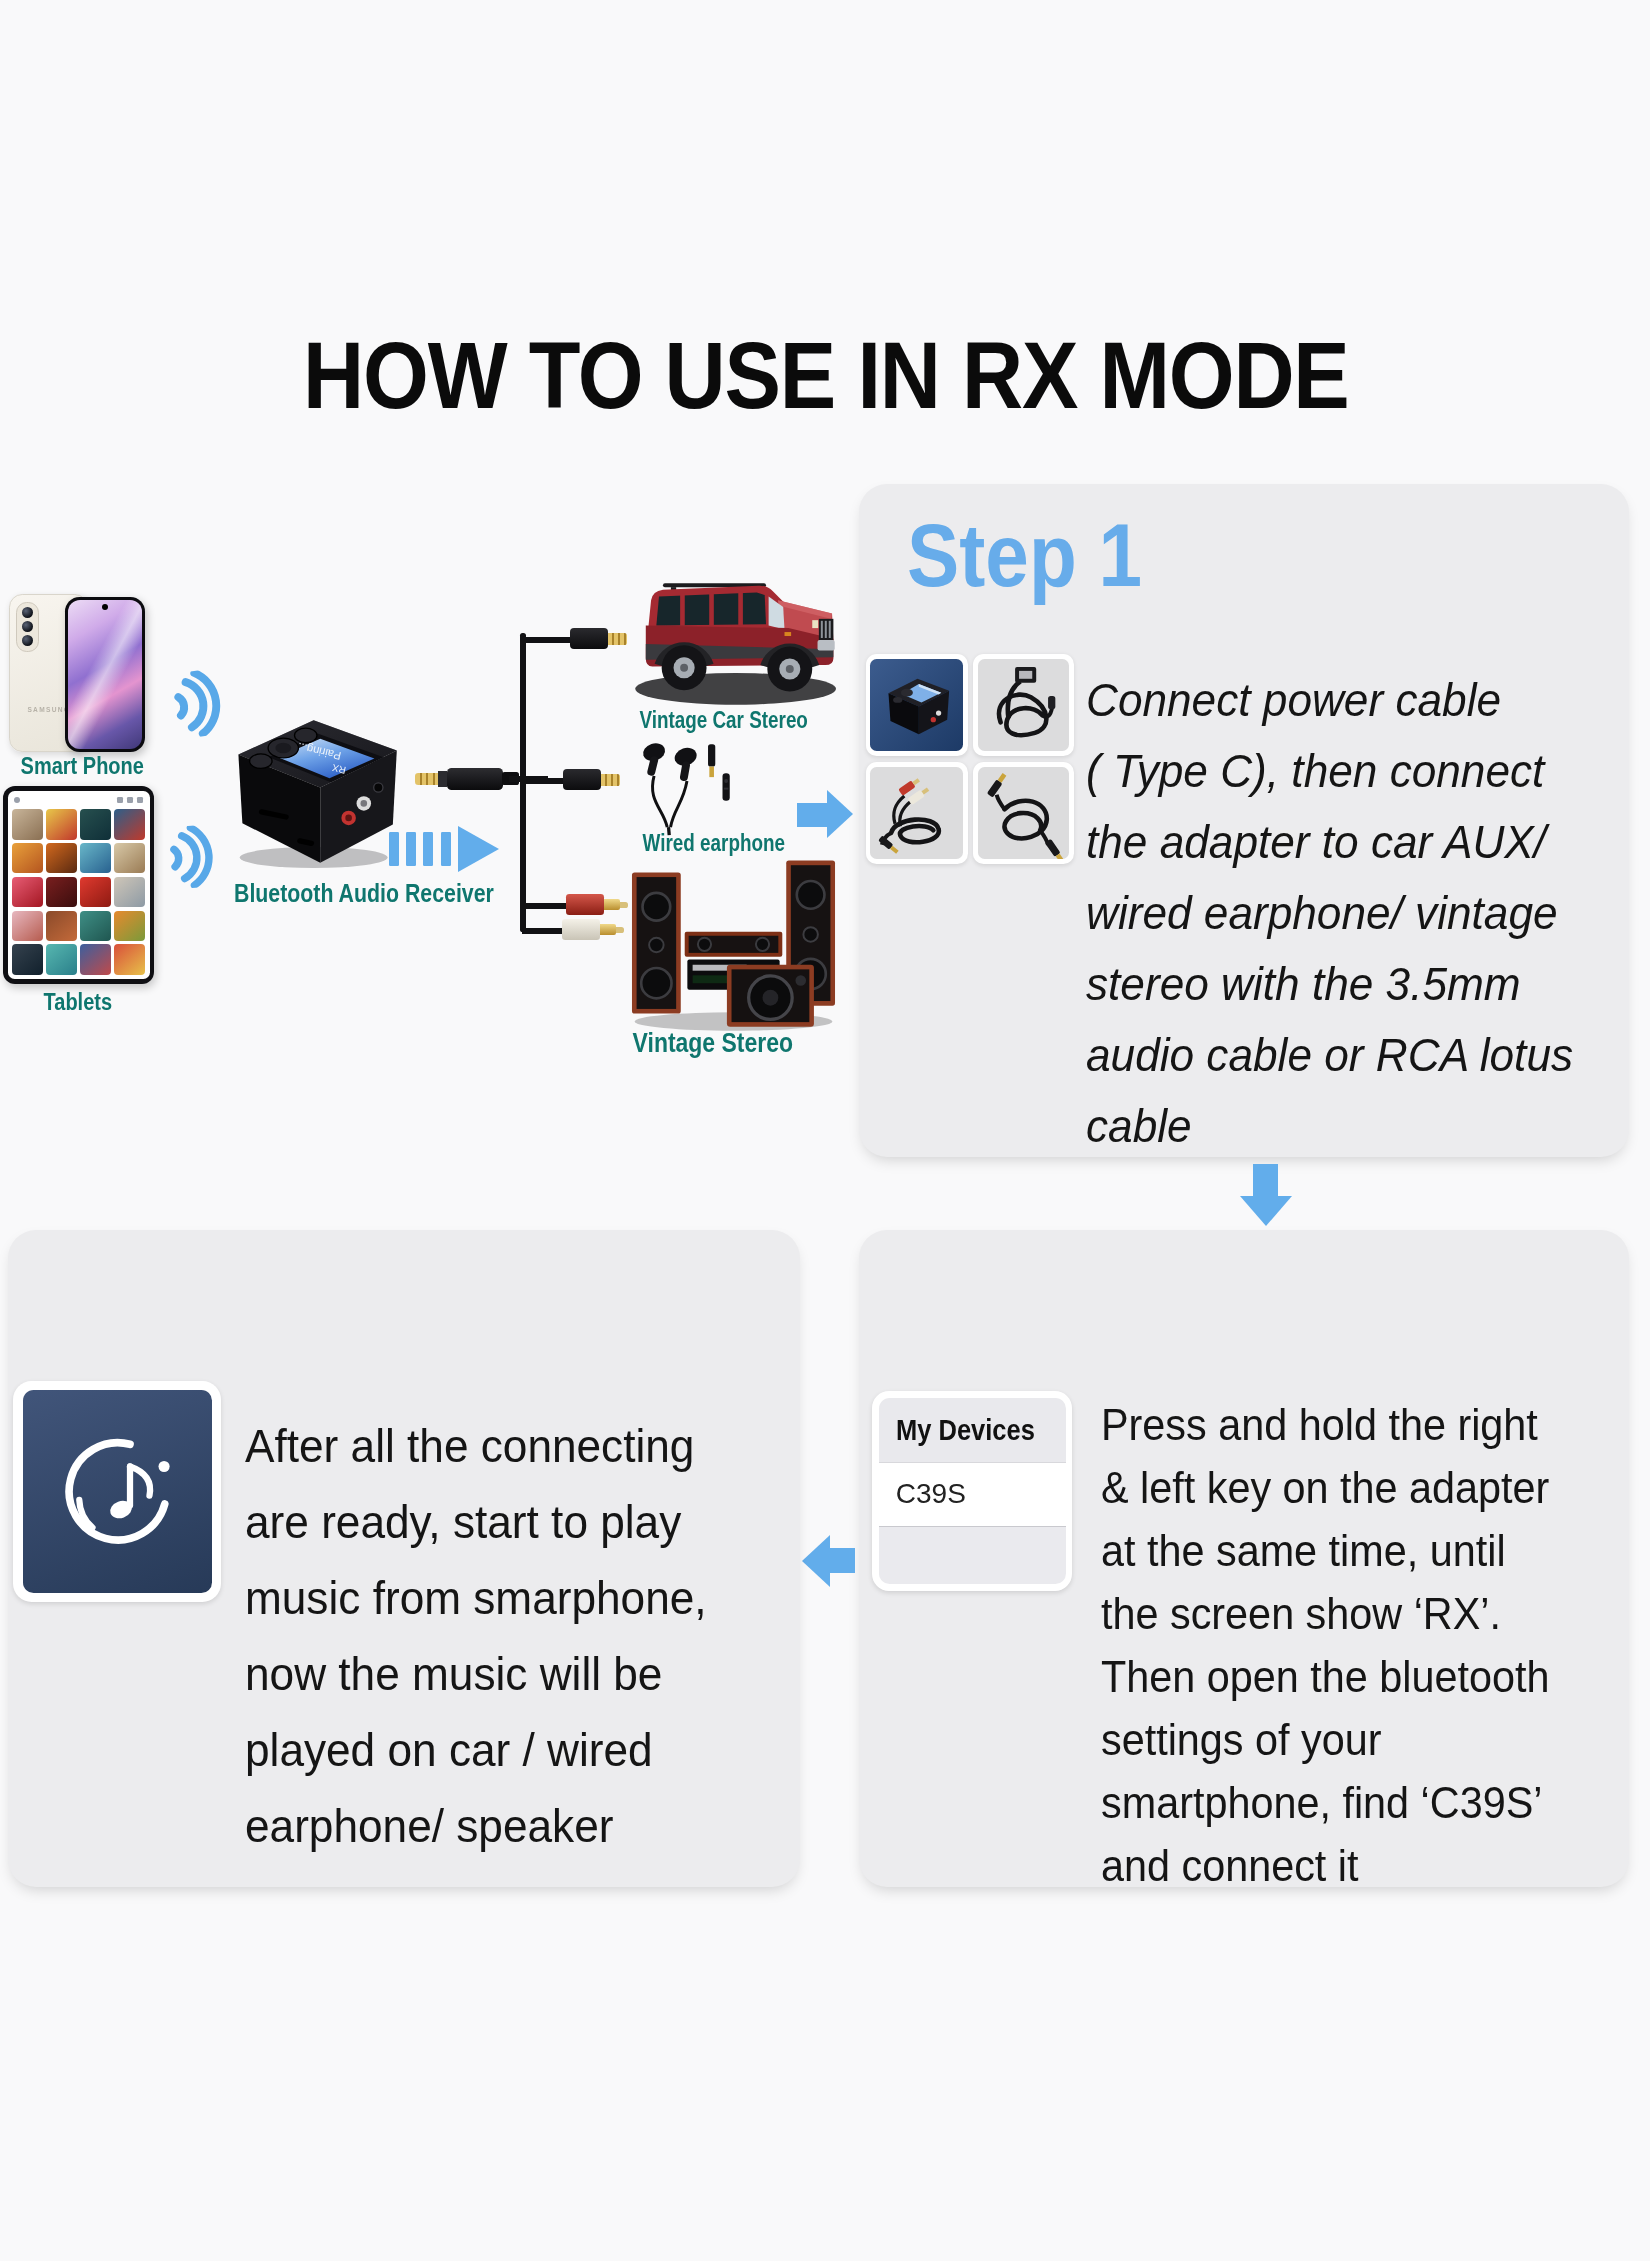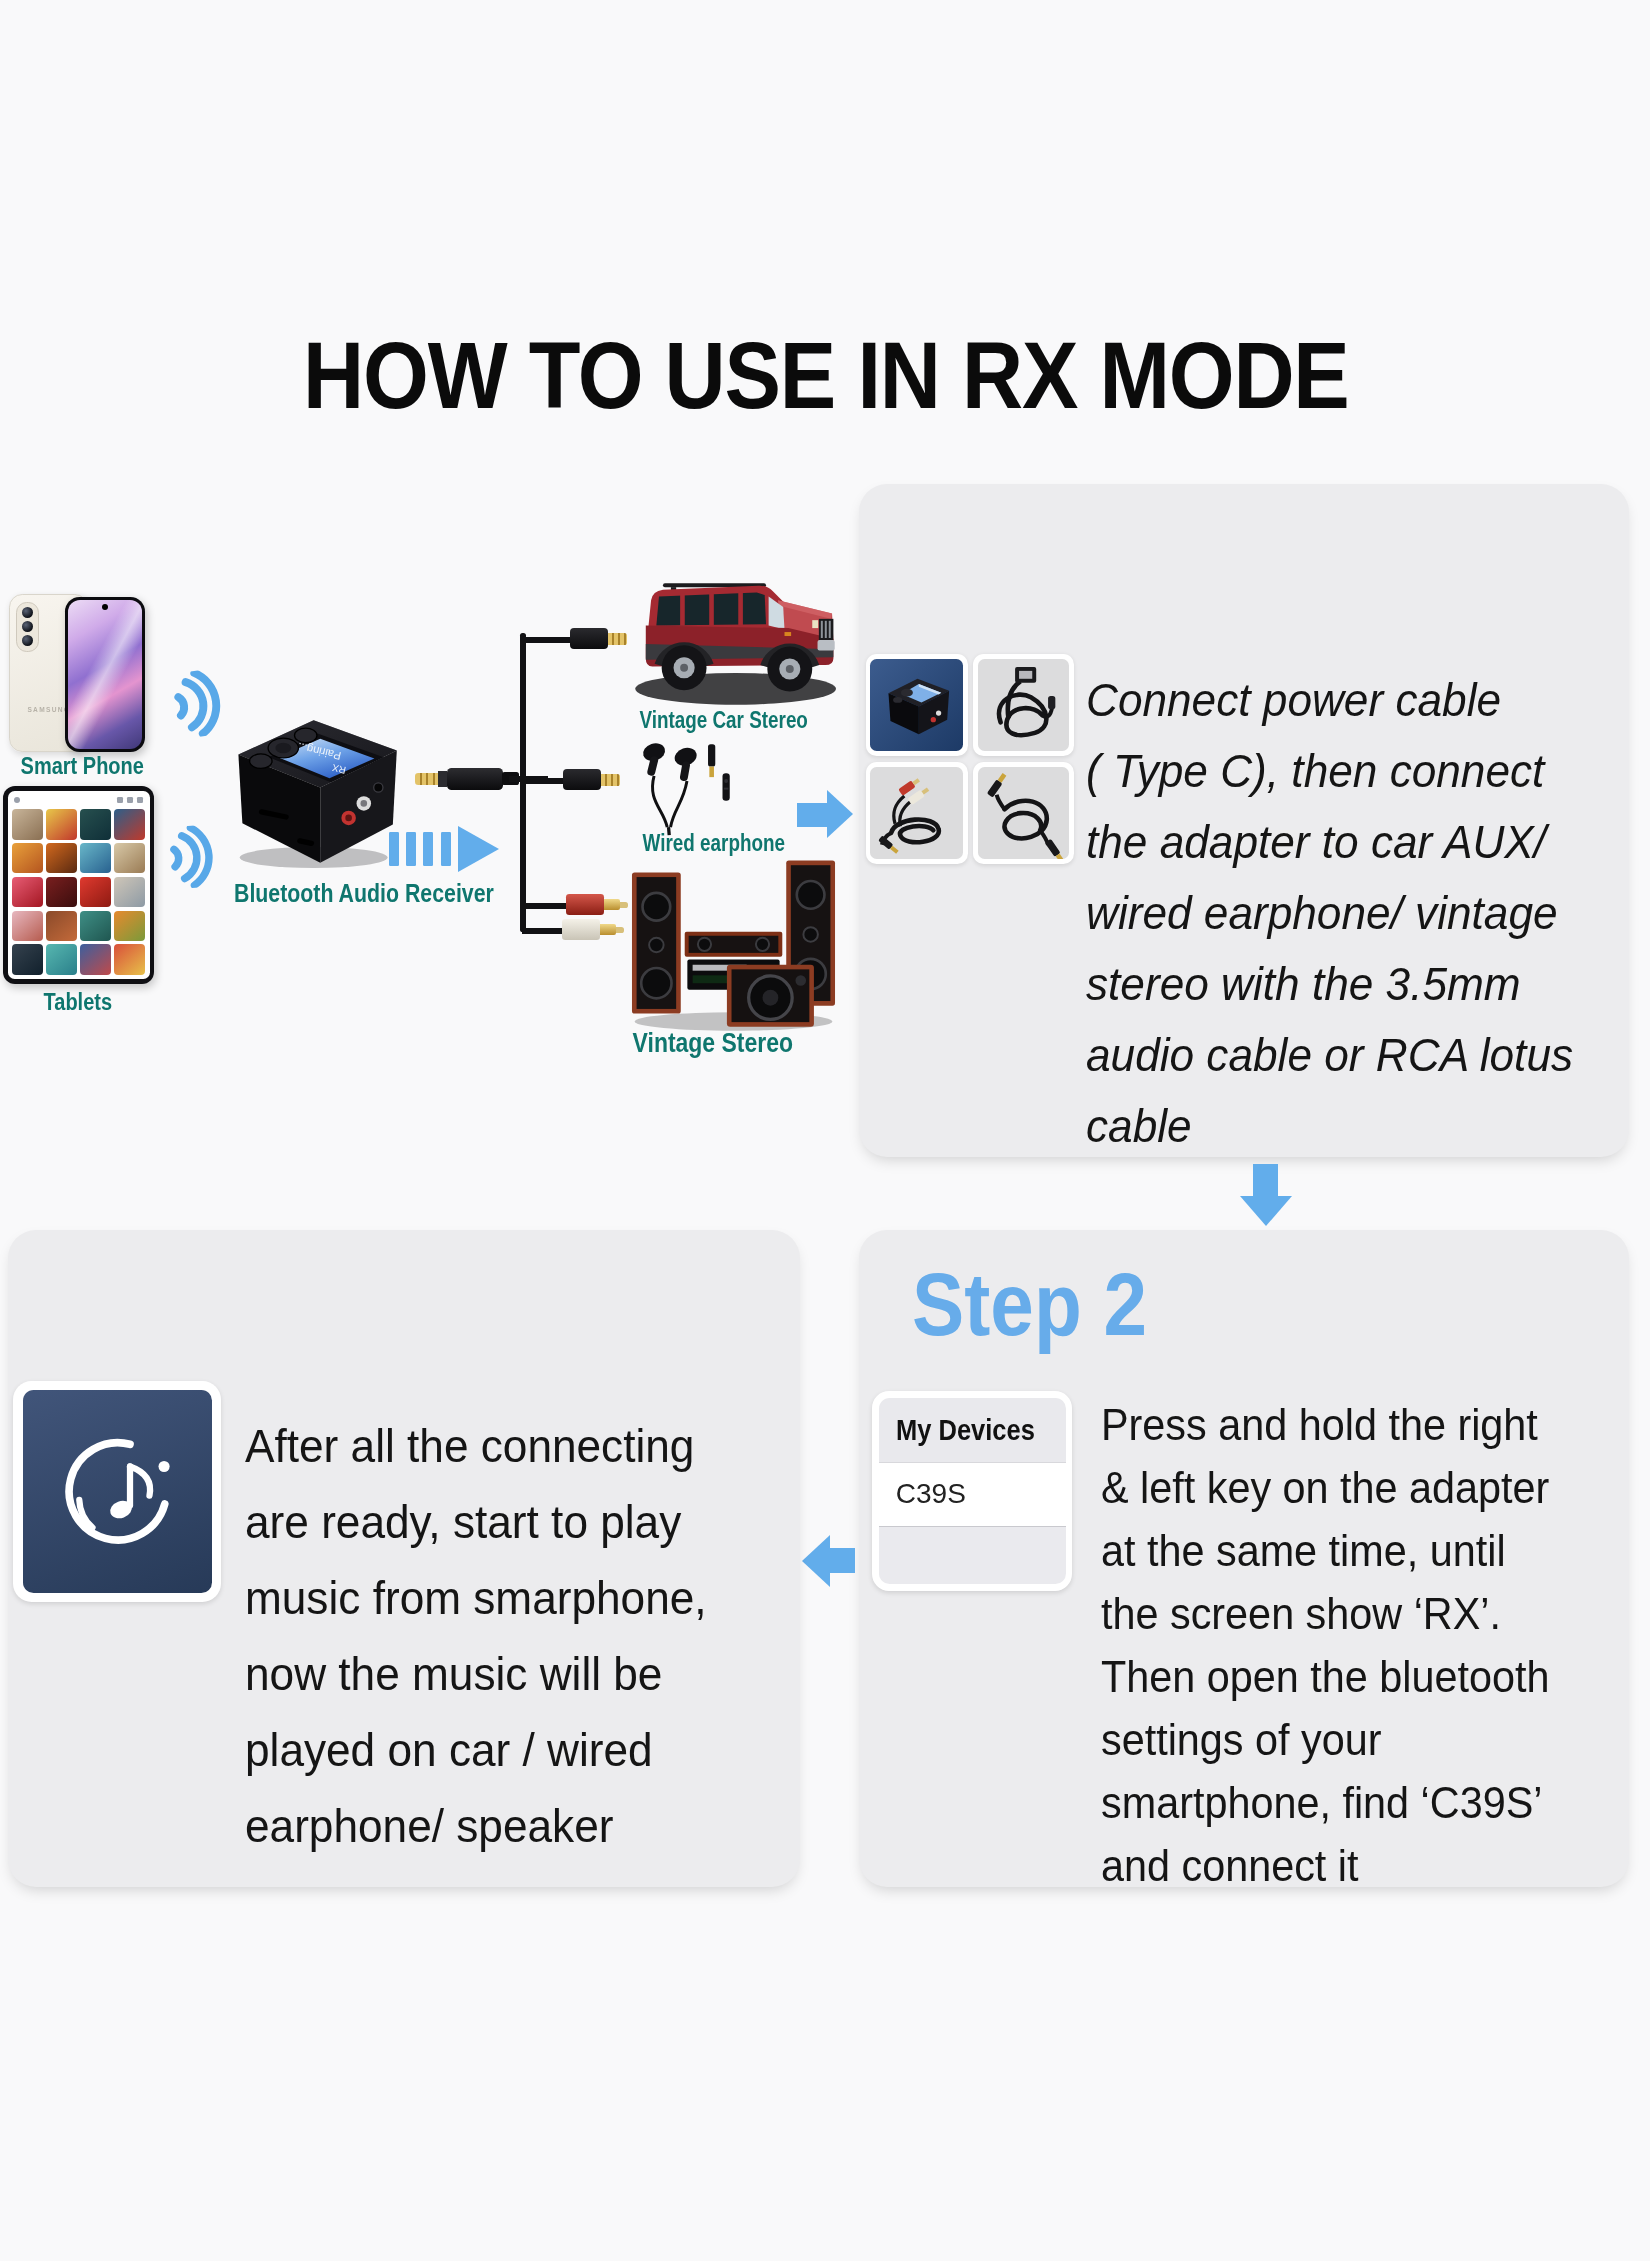--- a/index.html
+++ b/index.html
@@ -387,20 +387,23 @@
   <div class="lbl" style="left:615px;top:1028px;width:192px;text-align:center;font-size:28px;">
     <span>Vintage Stereo</span>
   </div>
 
   <div id="arrow-right" class="abs" style="left:797px;top:790px;width:59px;height:49px;">
     <div class="shaft"></div>
       <div class="head"></div>
   </div>
 
   <div class="panel" style="left:859px;top:484px;width:770px;height:673px;">
+    <div class="step-heading" style="left:48px;top:27px;">
+      <span>Step 1</span>
+    </div>
 
     <div class="pcard" style="left:6.6px;top:170px;">
       <div class="inner navy">
         <svg width="93" height="93" viewBox="0 0 141 141">
           <path d="M72,30 L120,48 L74,72 L28,52 Z" fill="#202026"></path>
           <path d="M120,48 L117,92 L74,114 L74,72 Z" fill="#141419"></path>
           <path d="M28,52 L31,94 L74,114 L74,72 Z" fill="#0a0a0d"></path>
           <path d="M74,38 L108,51 L78,66 L48,53 Z" fill="#7fb0e8"></path>
           <path d="M74,38 L108,51 L104,54 L74,42 Z" fill="#cfe2f6"></path>
           <ellipse cx="42" cy="62" rx="7" ry="4.5" fill="#2a2a30"></ellipse>
@@ -475,23 +478,20 @@
       <div class="tline">cable</div>
     </div>
   </div>
 
   <div id="arrow-down" class="abs" style="left:1240px;top:1164px;width:52px;height:62px;">
     <div class="shaft"></div>
       <div class="head"></div>
   </div>
 
   <div class="panel" style="left:859px;top:1230px;width:770px;height:657px;">
-    <div class="step-heading" style="left:53px;top:30px;">
-      <span>Step 2</span>
-    </div>
 
     <div id="mydevices">
       <div class="in">
         <div class="hd">
           <span>My Devices</span>
         </div>
         <div class="row">
           <span>C39S</span>
         </div>
         <div class="ft"></div>

